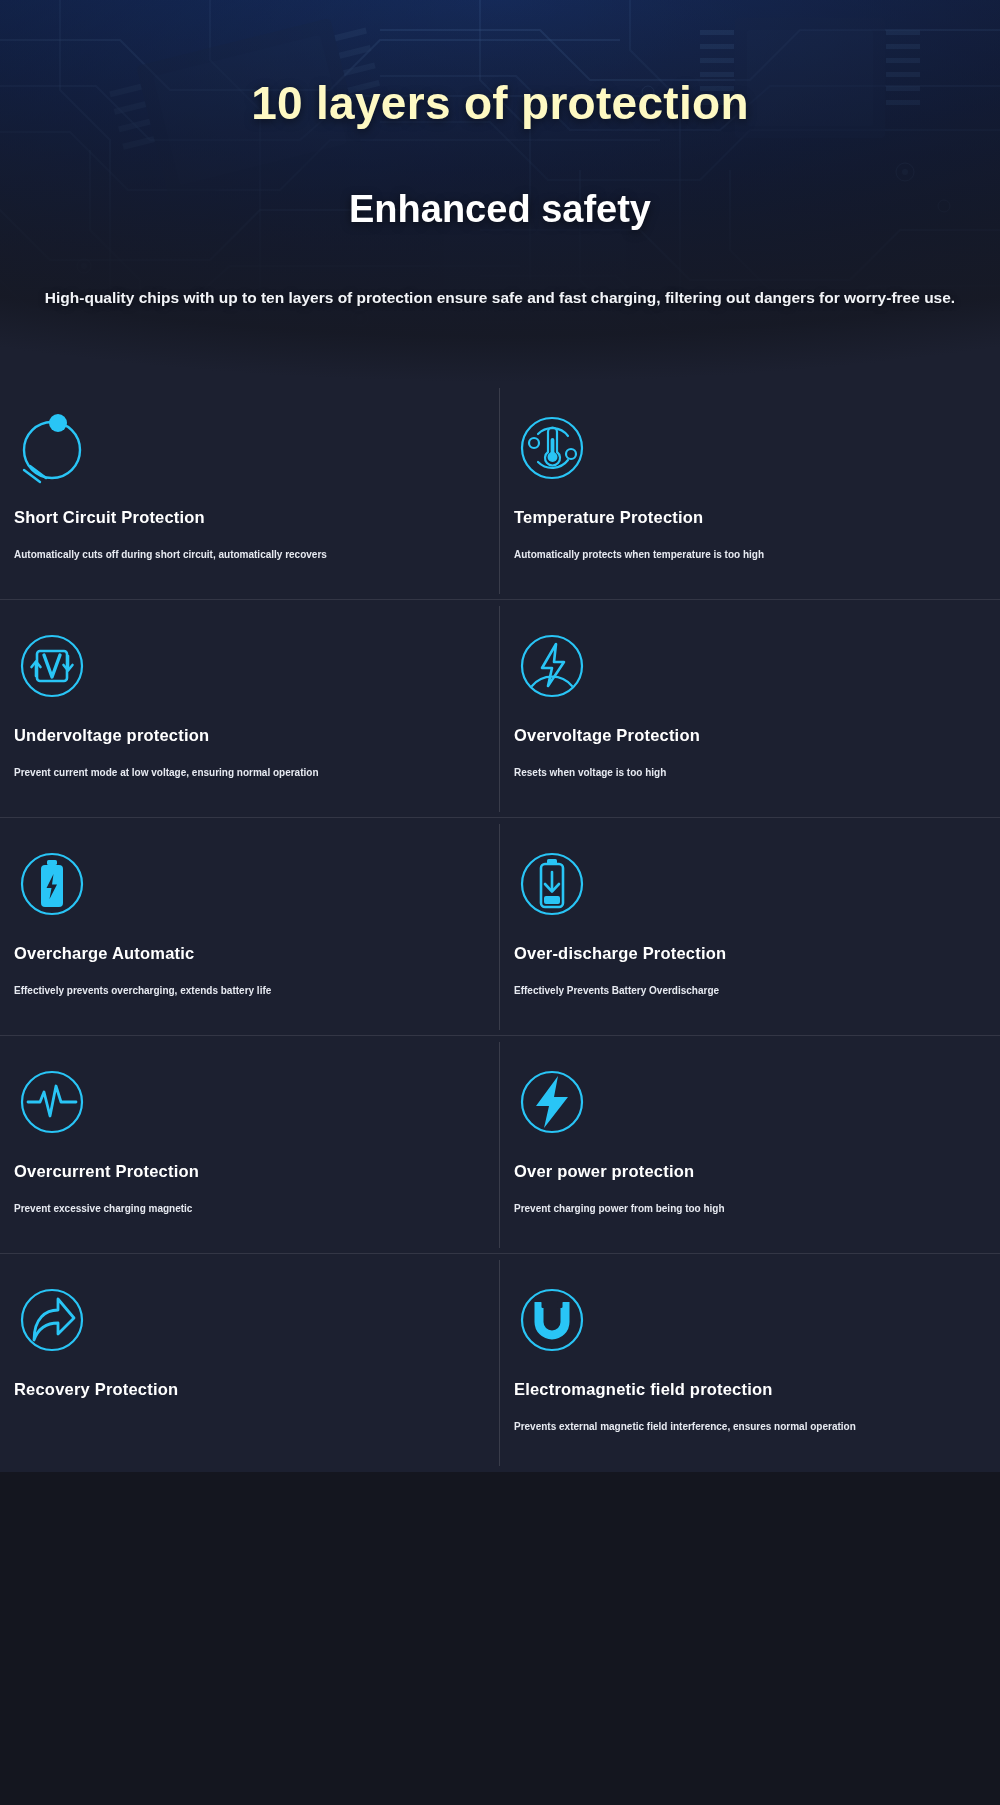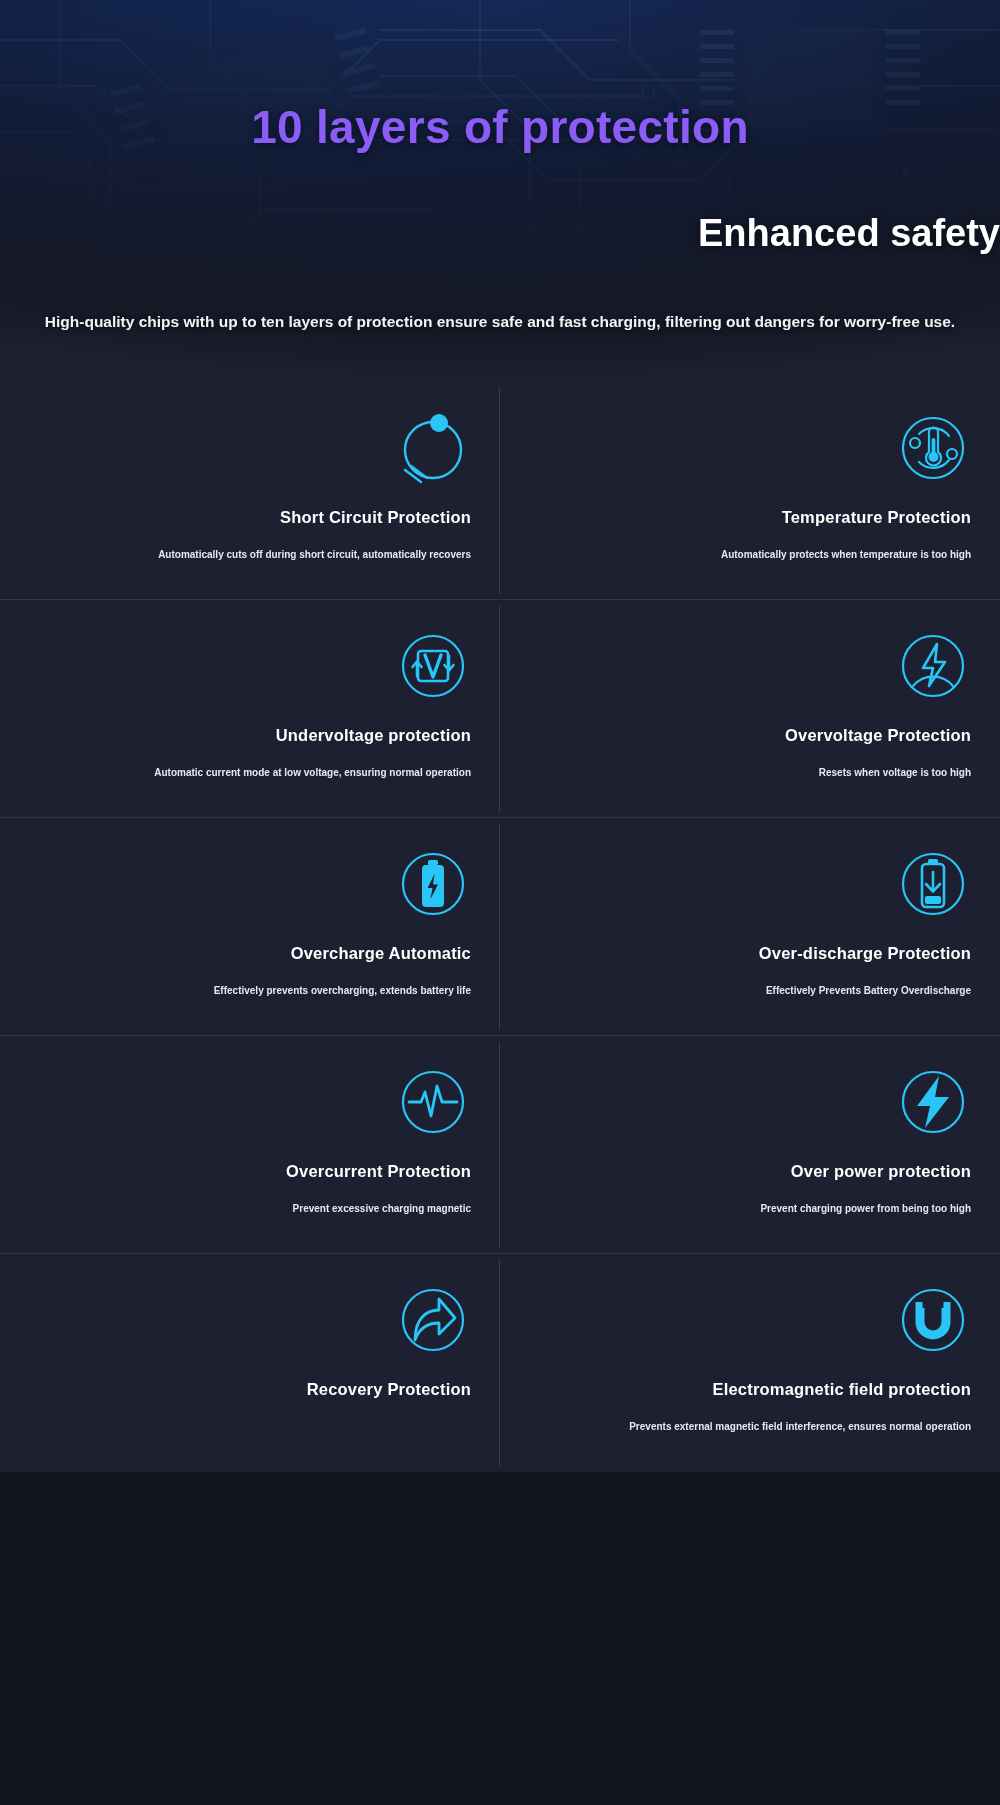--- a/index.html
+++ b/index.html
@@ -17,43 +17,42 @@
   }
   .hero-bg { position:absolute; inset:0; }
   .hero-overlay {
     position:absolute; inset:0;
     background:
       radial-gradient(120% 100% at 50% 0%, rgba(23,45,92,.25) 0%, rgba(16,24,48,.55) 45%, rgba(22,25,37,.93) 88%, #1c2030 100%),
       linear-gradient(180deg, rgba(18,34,70,.30) 0%, rgba(20,26,44,.58) 55%, #1c2030 100%);
   }
   .hero-text { position:absolute; left:0; top:0; width:1000px; text-align:center; }
   .hero-title {
-    margin-top:100px; font-size:46px; font-weight:700;
-    letter-spacing:.3px; color:#8b5cf6;
+    margin-top:76px; font-size:46px; font-weight:700;
+    letter-spacing:.3px; color:#fef9c3;
     text-shadow:0 2px 10px rgba(0,0,0,.55);
   }
   .hero-sub {
     margin-top:58px; font-size:38px; font-weight:700; color:#fff;
     text-shadow:0 2px 10px rgba(0,0,0,.55);
-    text-align:right;
   }
   .hero-desc {
     margin-top:56px; font-size:15.5px; font-weight:700; line-height:1.45;
     color:#f2f4f8; text-shadow:0 1px 6px rgba(0,0,0,.6);
   }
 
   
   .grid {
     position:relative; width:1000px; background:#1c2030;
     display:grid; grid-template-columns:1fr 1fr;
   }
   .cell {
     position:relative; height:auto; min-height:218px;
-    padding:28px 29px 18px; text-align:center;
-    display:flex; flex-direction:column; align-items:flex-end;
+    padding:28px 14px 18px; text-align:center;
+    display:flex; flex-direction:column; align-items:flex-start;
   }
   
   .cell.has-right::after {
     content:""; position:absolute; right:0; top:6px; bottom:6px;
     width:1px; background:rgba(255,255,255,.13);
   }
   .cell.has-bottom::before {
     content:""; position:absolute; left:0; right:0; bottom:0;
     height:1px; background:rgba(255,255,255,.10);
   }
@@ -215,21 +214,21 @@
         <rect x="23" y="23" width="30" height="30" rx="3" stroke-width="2.6"></rect>
         <path d="M30 27 L38 49 L46 27" stroke-width="3.4" stroke-linecap="round" stroke-linejoin="round"></path>
         <path d="M22 48 V34" stroke-width="2.6" stroke-linecap="round"></path>
         <path d="M17.5 39 L22 33.5 L26.5 39" stroke-width="2.6" stroke-linecap="round" stroke-linejoin="round"></path>
         <path d="M54 28 V42" stroke-width="2.6" stroke-linecap="round"></path>
         <path d="M49.5 37 L54 42.5 L58.5 37" stroke-width="2.6" stroke-linecap="round" stroke-linejoin="round"></path>
       </svg>
     </div>
     <div class="cell-title">Undervoltage protection</div>
     <div class="cell-desc">
-      <span>Automatic current mode at low voltage, ensuring normal operation</span>
+      <span>Prevent current mode at low voltage, ensuring normal operation</span>
     </div>
   </div>
 
   <div class="cell has-bottom">
     <div class="icon-wrap">
       <svg width="76" height="76" viewBox="0 0 76 76" fill="none" stroke="#29c5f6" stroke-width="2.2">
         <circle cx="38" cy="38" r="30"></circle>
         <path d="M42 16 L28 40 L38 40 L34 58 L50 34 L40 34 Z" stroke-width="2.6" stroke-linejoin="round"></path>
         <path d="M18 58 A26 26 0 0 1 58 58" stroke-linecap="round"></path>
       </svg>

